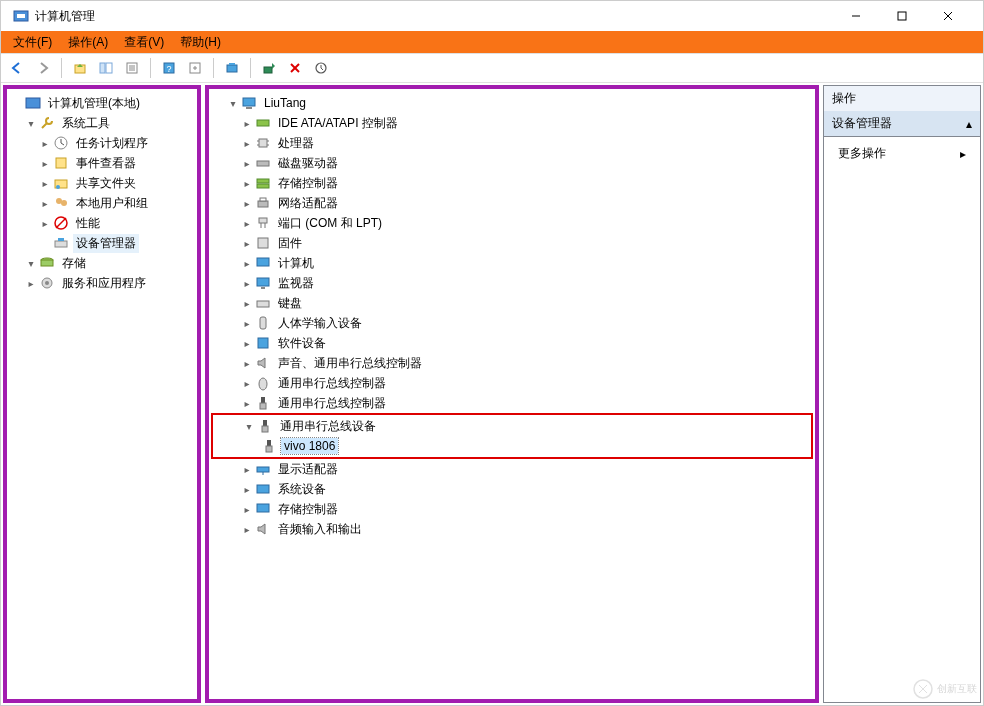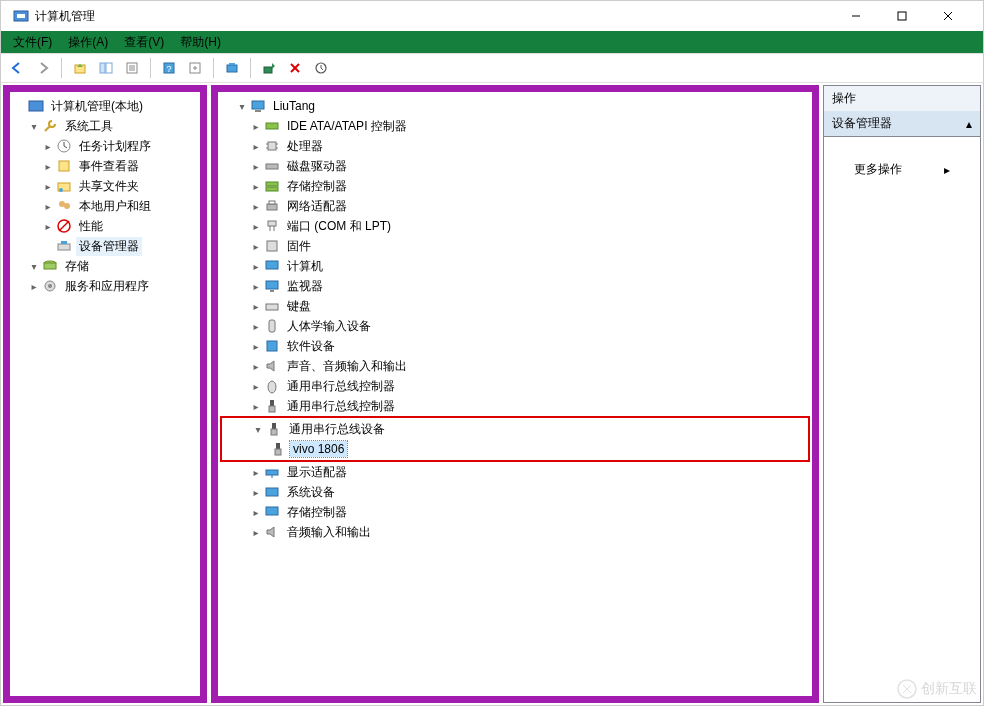--- a/index.html
+++ b/index.html
@@ -2,45 +2,45 @@
 <html><head>
 <meta charset="utf-8">
 <style>
   html,body{margin:0;padding:0;font-family:"Microsoft YaHei","Segoe UI",sans-serif;font-size:12px;color:#000;background:#fff;height:100%;overflow:hidden;}
   .window{width:984px;height:706px;border:1px solid #ccc;box-sizing:border-box;display:flex;flex-direction:column;position:relative;}
   .titlebar{height:30px;display:flex;align-items:center;padding:0 12px;background:#fff;}
   .titlebar .icon{width:16px;height:16px;margin-right:6px;}
   .titlebar .title{flex:0 0 auto;}
   .titlebar .spacer{flex:1;}
   .winbtn{width:46px;height:30px;display:flex;align-items:center;justify-content:center;font-family:sans-serif;}
-  .menubar{height:22px;display:flex;align-items:center;padding:0 4px;background:#15803d;border-bottom:0;}
+  .menubar{height:22px;display:flex;align-items:center;padding:0 4px;background:#f97316;border-bottom:0;}
   .menubar span{padding:2px 8px;}
   .toolbar{height:28px;display:flex;align-items:center;padding:0 4px;background:#fff;border-top:1px solid #e0e0e0;border-bottom:1px solid #e0e0e0;gap:2px;}
   .tbtn{width:22px;height:22px;display:flex;align-items:center;justify-content:center;border:1px solid transparent;}
   .tsep{width:1px;height:20px;background:#ccc;margin:0 4px;}
   .body{flex:1;display:flex;min-height:0;}
-  .pane{overflow:auto;border:7px solid #a21caf;margin:2px;background:#fff;}
+  .pane{overflow:auto;border:4px solid #a21caf;margin:2px;background:#fff;}
   .left{width:190px;}
   .center{flex:1;}
   .right{width:158px;display:flex;flex-direction:column;margin:2px;}
   .right .hdr{background:#eef3fa;border:1px solid #828790;border-bottom:0;padding:4px 8px;font-weight:normal;}
   .right .sub{background:#d7e4f2;border:1px solid #828790;border-top:0;padding:4px 8px;display:flex;align-items:center;justify-content:space-between;}
-  .right .act{border:1px solid #828790;border-top:0;flex:1;background:#fff;padding:22px;}
+  .right .act{border:1px solid #828790;border-top:0;flex:1;background:#fff;padding:6px;}
   .right .actitem{display:flex;align-items:center;justify-content:space-between;padding:2px 8px;}
   .tree{padding:4px 2px;}
   .node{display:flex;align-items:center;height:20px;white-space:nowrap;}
   .node .exp{width:16px;text-align:center;color:#666;font-size:10px;user-select:none;}
   .node .ic{width:16px;height:16px;margin-right:4px;display:inline-flex;align-items:center;justify-content:center;}
   .node .lbl{padding:1px 3px;}
   .node.sel .lbl{background:#cde8ff;outline:1px dotted #888;}
   .node.sel-left .lbl{background:#e5f1fb;}
   .indent1{padding-left:14px;} .indent2{padding-left:28px;} .indent3{padding-left:32px;}
   .redbox{border:2px solid #d00;padding:1px 0;}
   svg{display:block;}
-  .watermark{position:absolute;right:6px;bottom:6px;opacity:0.35;font-size:14px;color:#888;display:flex;align-items:center;gap:4px;}
+  .watermark{position:absolute;right:6px;bottom:6px;opacity:0.35;font-size:10px;color:#888;display:flex;align-items:center;gap:4px;}
 </style>
 </head>
 <body>
 
 <div class="window">
 
   <div class="titlebar">
     <span class="icon">
       <svg width="16" height="16">
           <rect x="1" y="3" width="14" height="10" fill="#4a90d9" stroke="#2c5aa0"></rect>
@@ -380,21 +380,21 @@
             </span>
             <span class="lbl">软件设备</span>
           </div>
         <div class="node indent2">
             <span class="exp">▸</span>
             <span class="ic">
               <svg width="16" height="16">
                 <path d="M3 6 L6 6 L10 3 L10 13 L6 10 L3 10 Z" fill="#bbb" stroke="#777"></path>
               </svg>
             </span>
-            <span class="lbl">声音、音频输入和输出</span>
+            <span class="lbl">声音、通用串行总线控制器</span>
           </div>
         <div class="node indent2">
             <span class="exp">▸</span>
             <span class="ic">
               <svg width="16" height="16">
                 <ellipse cx="8" cy="9" rx="4" ry="6" fill="#ddd" stroke="#777"></ellipse>
               </svg>
             </span>
             <span class="lbl">通用串行总线控制器</span>
           </div>

